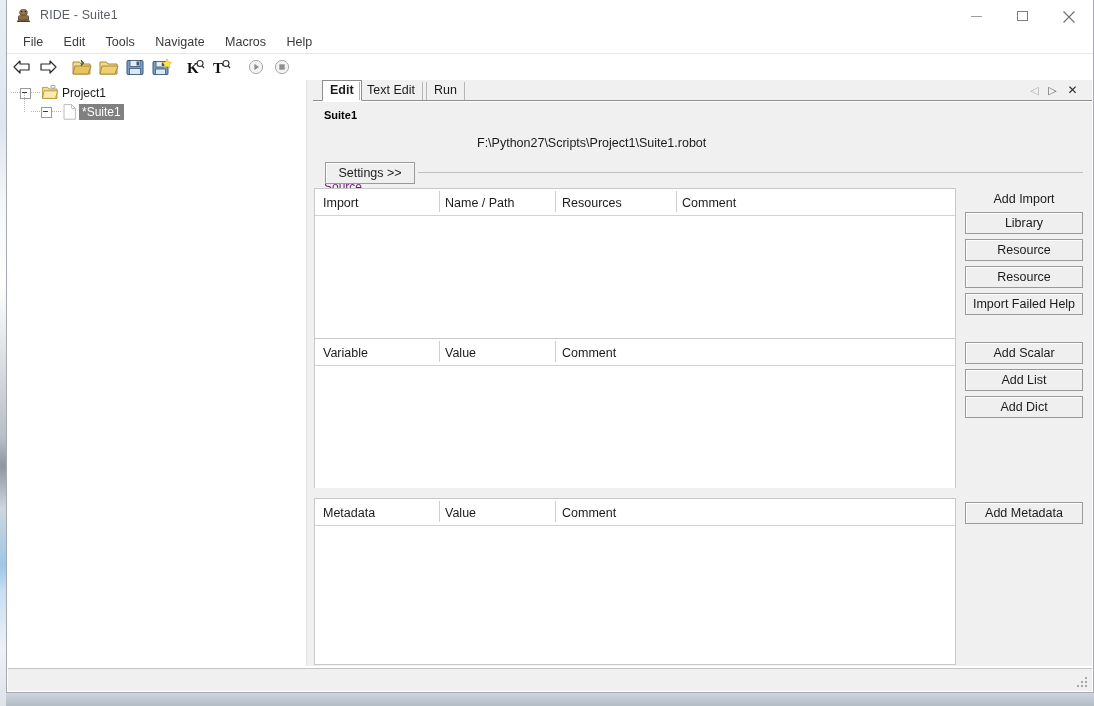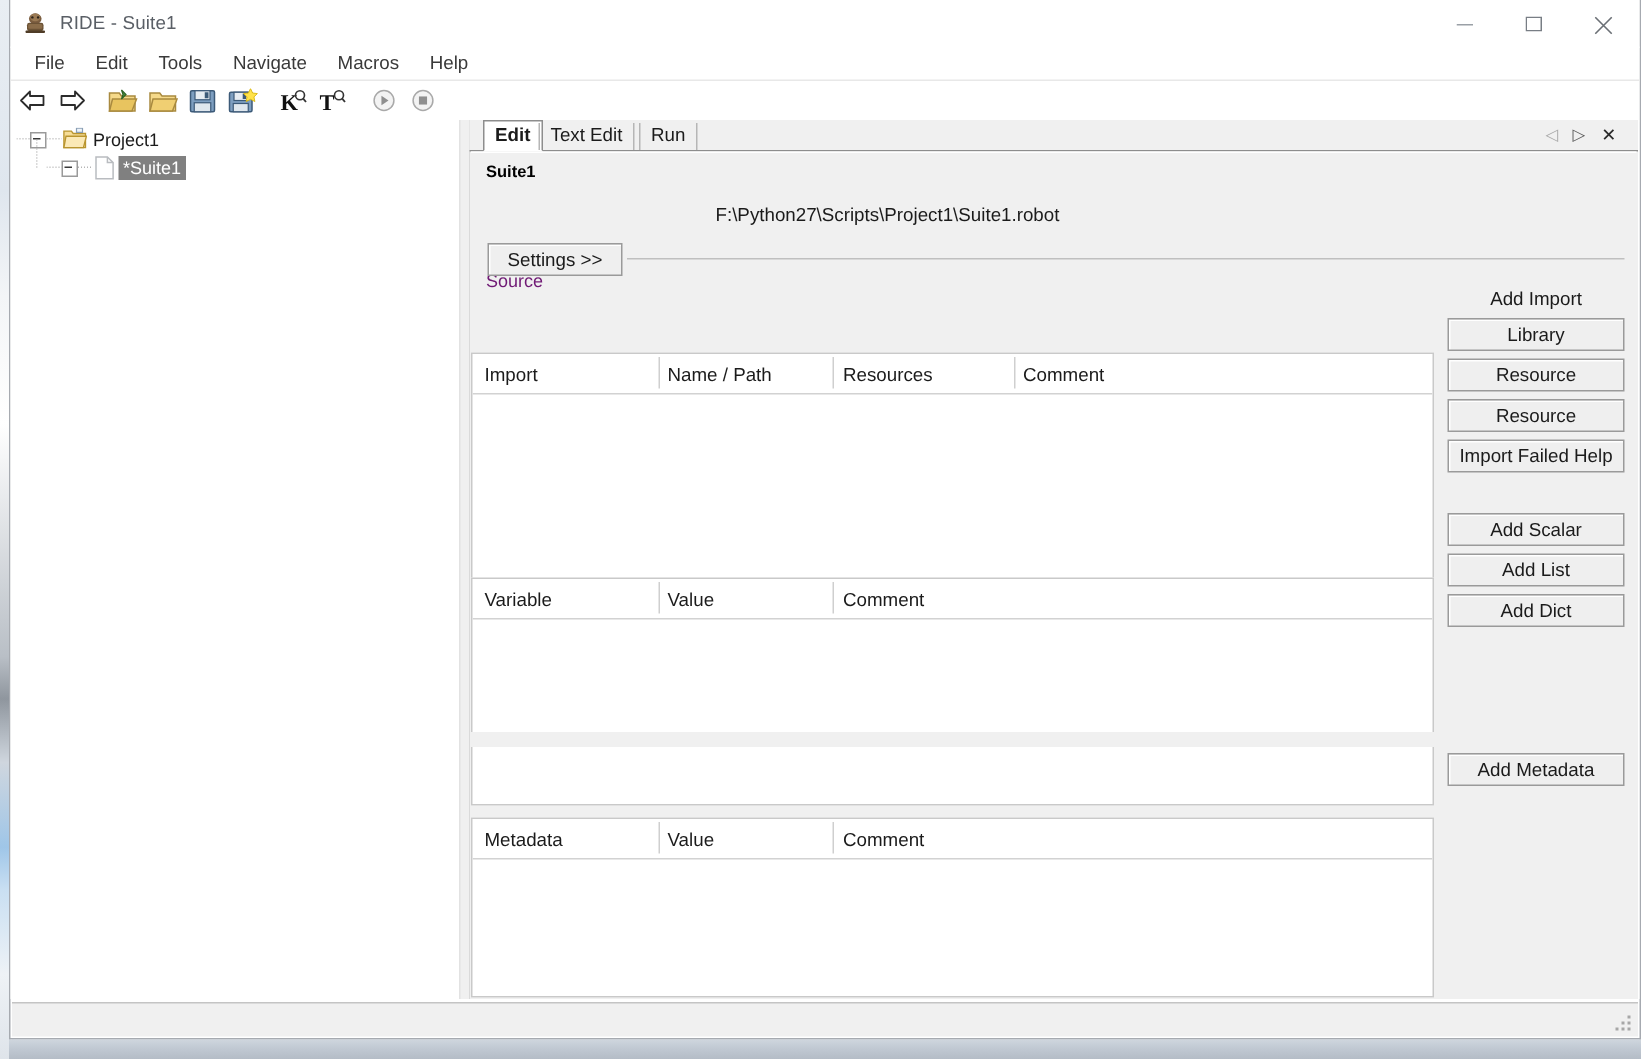--- a/index.html
+++ b/index.html
@@ -208,21 +208,20 @@
     position: absolute; left: 104px; right: 8px; top: 12px;
     border-top: 1px solid #bfbfbf;
   }
 
   
   .grid {
     position: absolute;
     background: #ffffff;
     border: 1px solid #c9c9c9;
     overflow: hidden;
-    margin-top: 47px;
   }
   .grid-head {
     position: relative; height: 26px;
     border-bottom: 1px solid #d2d2d2;
   }
   .gh {
     position: absolute; top: 7px;
     font-size: 12.5px; color: #1b1b1b;
   }
   .gcol-sep {

